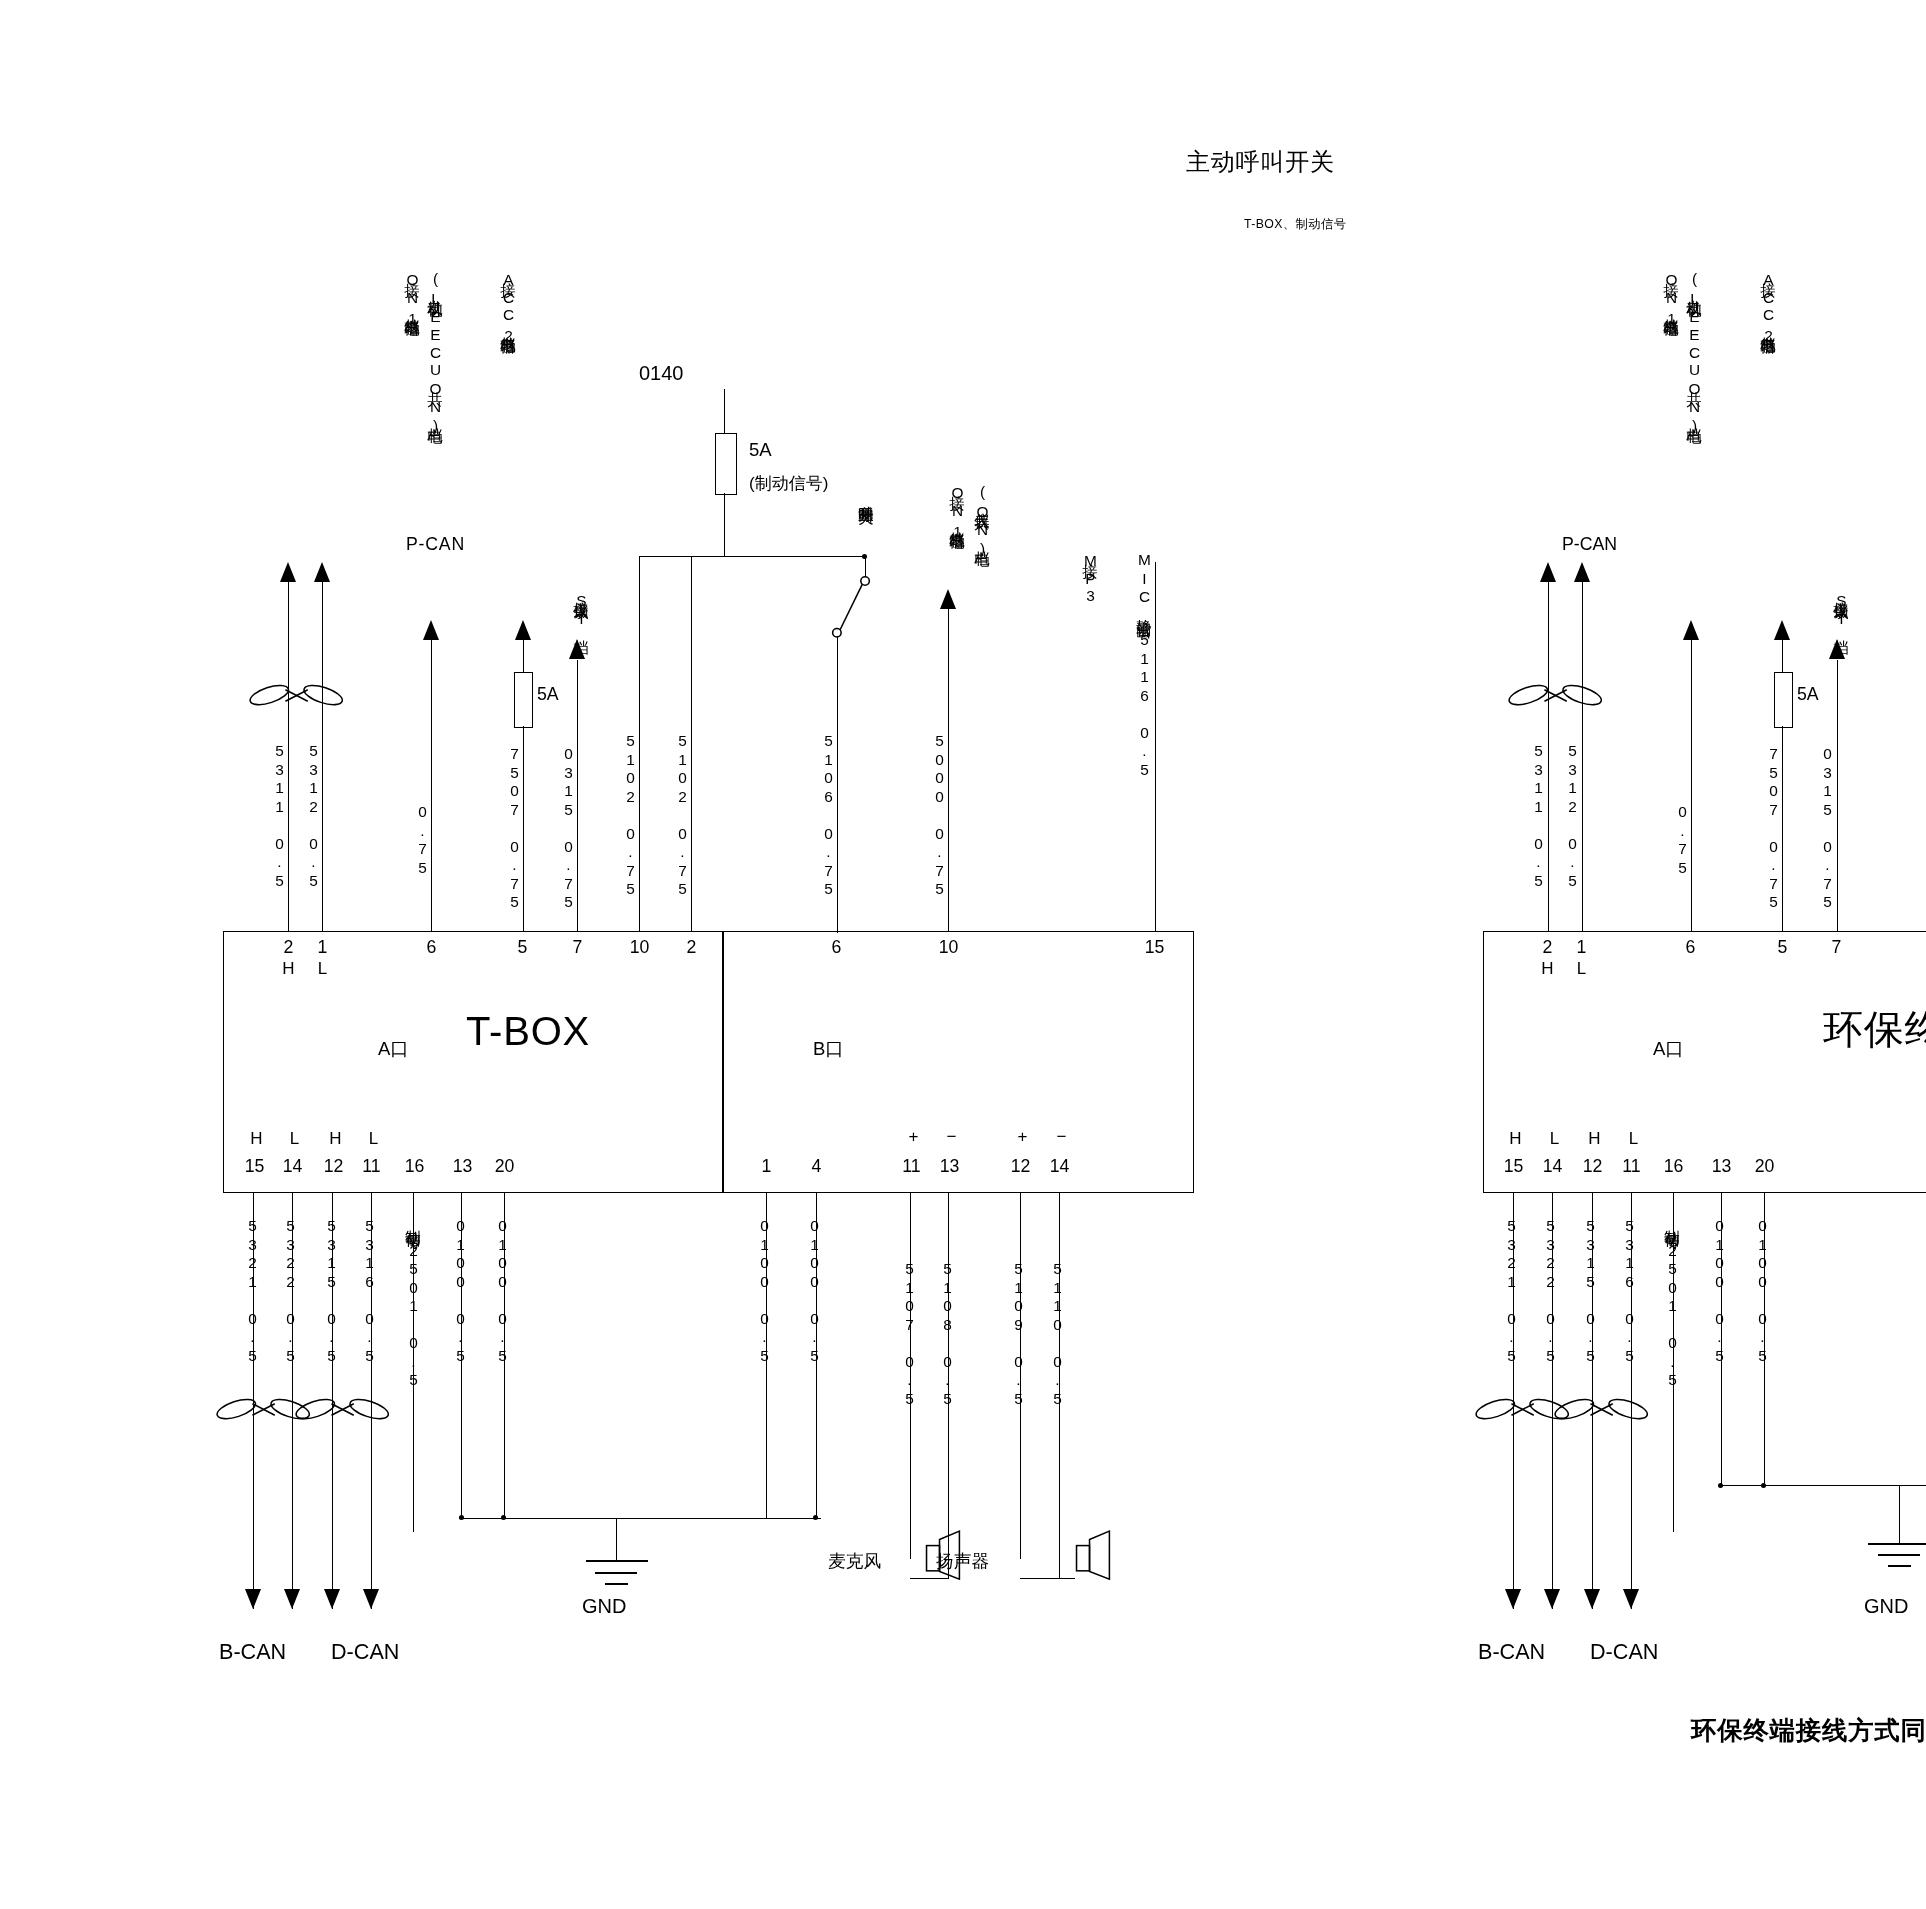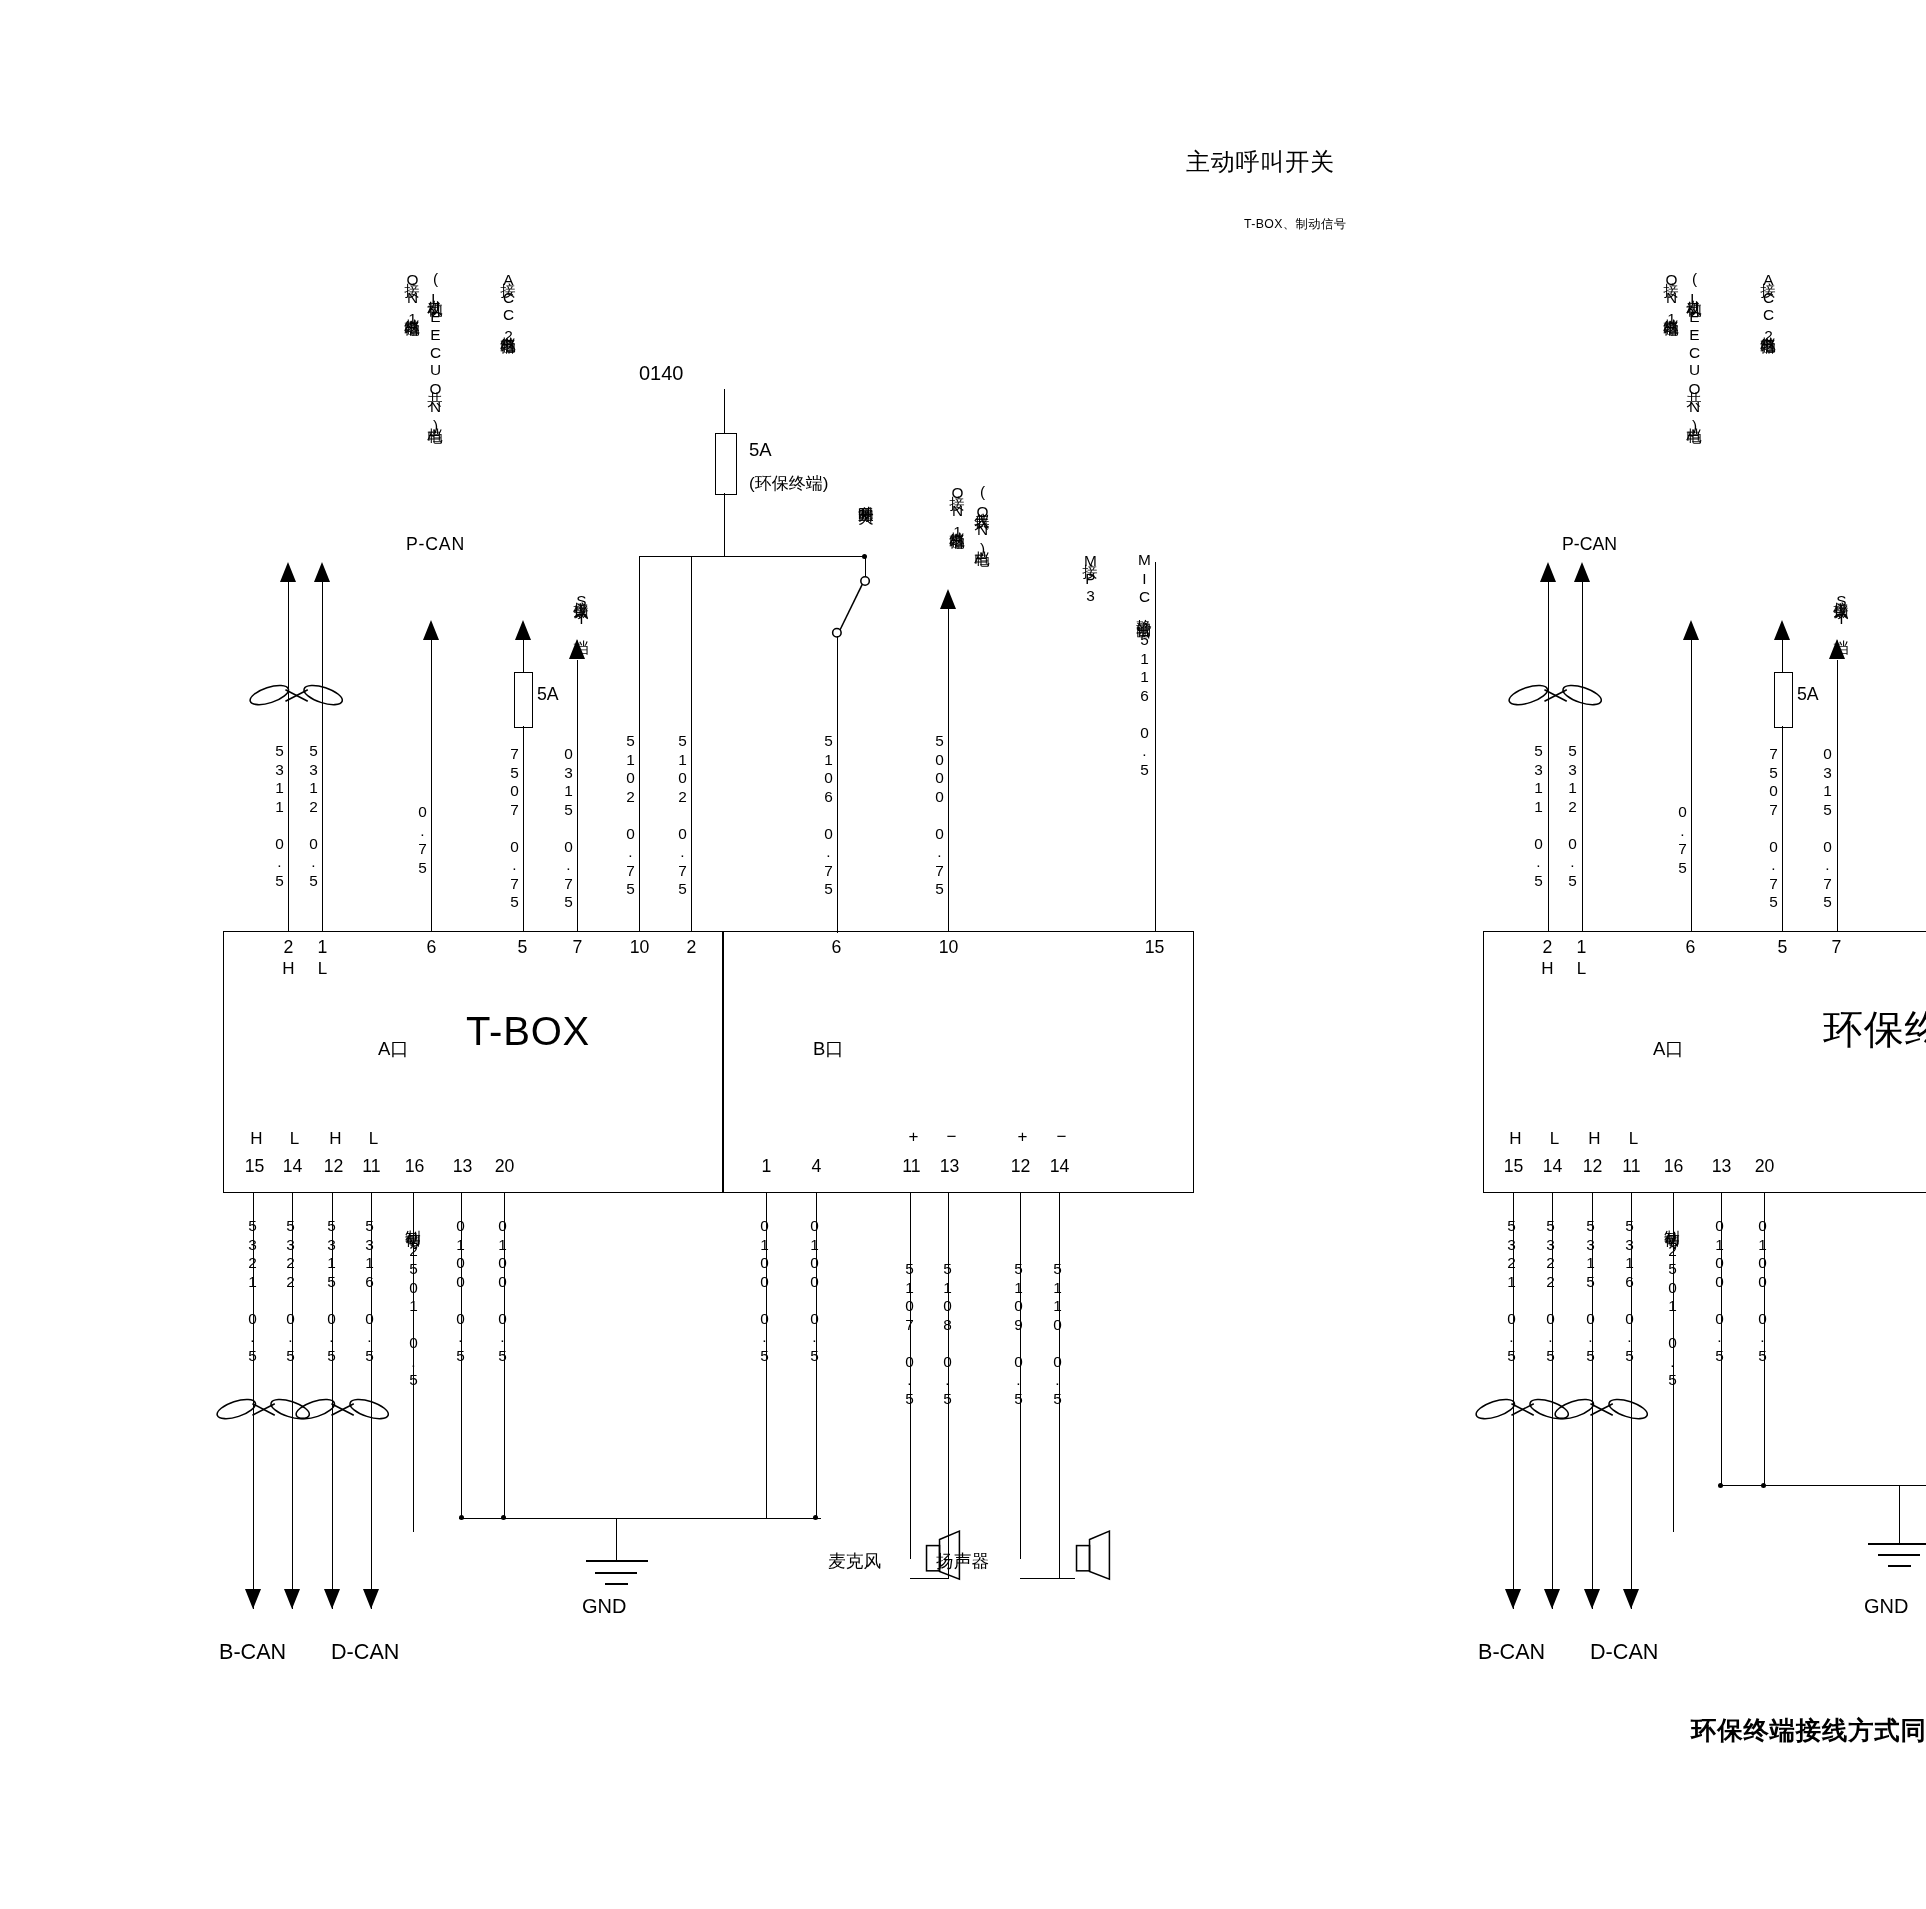--- a/index.html
+++ b/index.html
@@ -53,21 +53,21 @@
     <div class="lbl vt" style="left:570px;top:589px;">接点火锁ST档</div>
     <div class="lbl vt" style="left:855px;top:493px;">主动呼叫开关</div>
     <div class="lbl vt" style="left:946px;top:483px;">接ON档继电器1</div>
     <div class="lbl vt" style="left:971px;top:483px;">(仪表共ON档电)</div>
     <div class="lbl vt" style="left:1079px;top:551px;">接MP3</div>
 
     <div class="lblb" style="left:639px;top:362px;font-size:20px;">0140</div>
     <div class="vl" style="left:724px;top:389px;height:44px;"></div>
     <div class="fuse" style="left:715px;top:433px;width:20px;height:60px;"></div>
     <div class="lbl" style="left:749px;top:439px;font-size:18.5px;">5A</div>
-    <div class="lbl" style="left:749px;top:472px;font-size:17px;">(环保终端)</div>
+    <div class="lbl" style="left:749px;top:472px;font-size:17px;">(制动信号)</div>
     <div class="vl" style="left:724px;top:493px;height:64px;"></div>
 
     <div class="hl" style="left:691px;top:556px;width:173px;"></div>
     <div class="vl" style="left:691px;top:556px;height:376px;"></div>
     <div class="dot" style="left:862px;top:554px;"></div>
 
     <div class="vl" style="left:865px;top:556px;height:23px;"></div>
     <svg width="116" height="139" style="left:809px;top:574px;" viewBox="0 0 300 360">
       <circle cx="145" cy="18" r="11" fill="#fff" stroke="#000" stroke-width="4"></circle>
       <line x1="138" y1="26" x2="80" y2="145" stroke="#000" stroke-width="4"></line>

